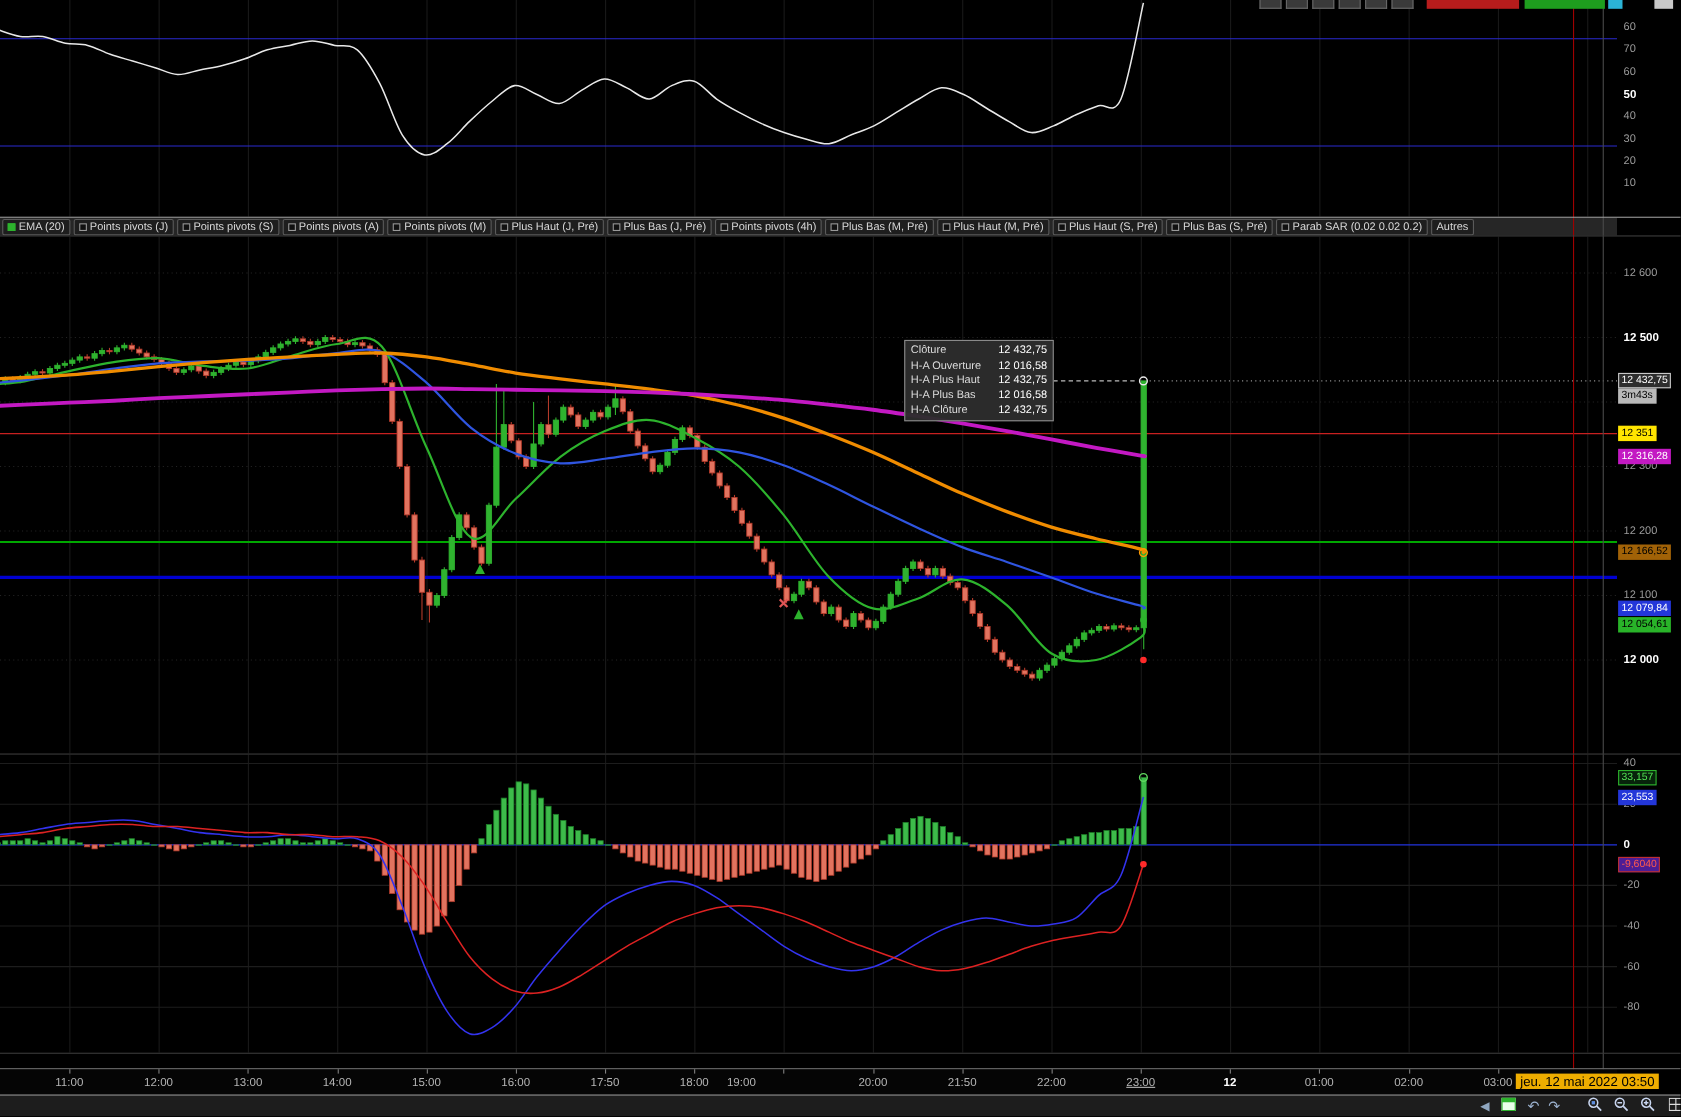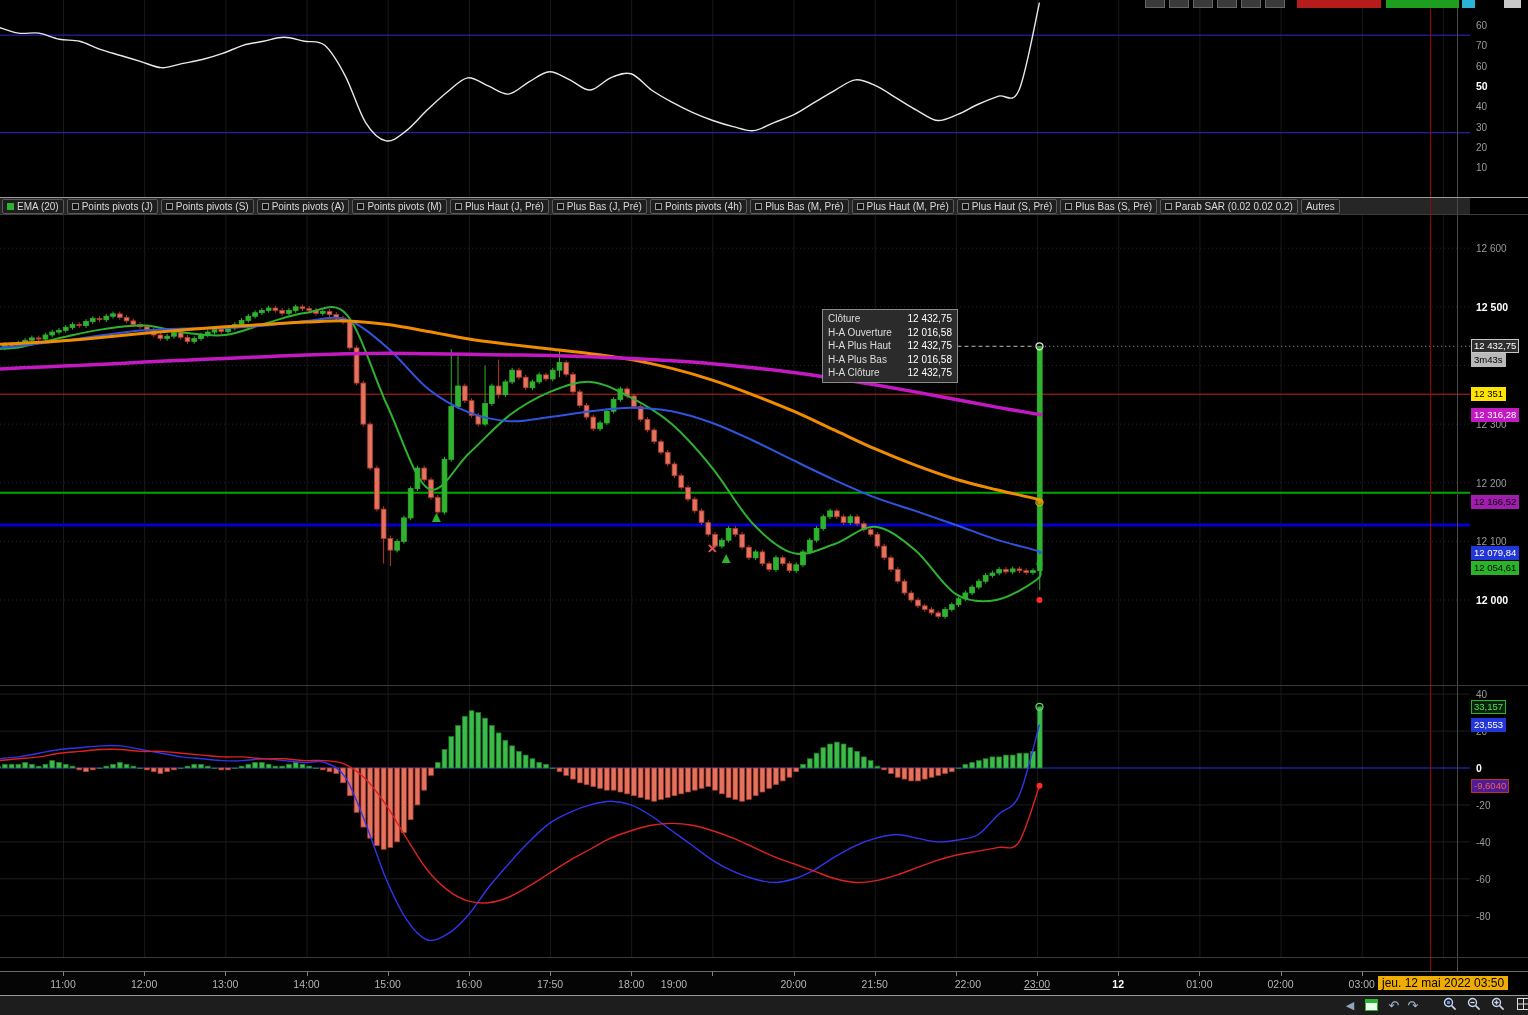--- a/index.html
+++ b/index.html
@@ -26,21 +26,21 @@
   .bb{position:absolute;top:1px;width:20px;height:17px;background:none;border:none;color:#9fb6d4;font-size:11px;padding:0;cursor:pointer;font-family:"Liberation Sans",sans-serif}
   .cal-i{display:inline-block;width:13px;height:12px;border:1px solid #2db32d;background:#eaffea;border-top:4px solid #2db32d}
   #axis-col{position:absolute;left:1470px;top:0;width:58px;height:972px;background:#000}
   .ax-tick{position:absolute;left:6px;font-size:10px;color:#9a9a9a;transform:translateY(-50%);white-space:nowrap}
   .ax-tick.bold{color:#fff;font-weight:bold;font-size:10.5px}
   .ax-tag{position:absolute;left:1px;font-size:9.5px;line-height:12px;padding:0 2px;transform:translateY(-50%);border:1px solid transparent;white-space:nowrap;z-index:2}
   .tag-last{background:#2e2e2e;border-color:#c8c8c8;color:#fff}
   .tag-countdown{background:#b9b9b9;color:#000}
   .tag-yellow{background:#ffe400;color:#000}
   .tag-magenta{background:#c319c3;color:#fff}
-  .tag-orange{background:#a21caf;color:#000}
+  .tag-orange{background:#a16207;color:#000}
   .tag-blue{background:#2336d9;color:#fff}
   .tag-green{background:#29b329;color:#000}
   .tag-green-dark{background:#07230b;border-color:#2db32d;color:#52e052}
   .tag-red{background:#4c1d95;border-color:#c03030;color:#ff5a4d}
   .vline{position:absolute;top:0;height:972px;width:1px}
   #cur-time{left:1430px;background:#a00000}
   #axis-border{left:1457px;background:#4a4a4a}
   .hsep{position:absolute;left:0;width:1528px;height:1px}
   .tooltip{position:absolute;left:822px;top:94px;width:136px;background:rgba(45,45,45,.96);border:1px solid #8a8a8a;font-size:10px;padding:2px 5px;z-index:5}
   .tt-row{display:flex;justify-content:space-between;line-height:13.5px;gap:8px}
@@ -740,21 +740,21 @@
       <span class="t-label" style="left: 550.02px;">17:50</span>
       <div class="t-tick" style="left: 631.19px;"></div>
       <span class="t-label" style="left: 631.19px;">18:00</span>
       <div class="t-tick" style="left: 712.36px;"></div>
       <span class="t-label" style="left: 674px;">19:00</span>
       <div class="t-tick" style="left: 793.53px;"></div>
       <span class="t-label" style="left: 793.53px;">20:00</span>
       <div class="t-tick" style="left: 874.7px;"></div>
       <span class="t-label" style="left: 874.7px;">21:50</span>
       <div class="t-tick" style="left: 955.87px;"></div>
-      <span class="t-label" style="left: 955.87px; margin-left: 12px;">22:00</span>
+      <span class="t-label" style="left: 955.87px;">22:00</span>
       <div class="t-tick" style="left: 1037.04px;"></div>
       <span class="t-label" style="left: 1037.04px; text-decoration: underline;">23:00</span>
       <div class="t-tick" style="left: 1118.21px;"></div>
       <span class="t-label bold" style="left: 1118.21px;">12</span>
       <div class="t-tick" style="left: 1199.38px;"></div>
       <span class="t-label" style="left: 1199.38px;">01:00</span>
       <div class="t-tick" style="left: 1280.55px;"></div>
       <span class="t-label" style="left: 1280.55px;">02:00</span>
       <div class="t-tick" style="left: 1361.72px;"></div>
       <span class="t-label" style="left: 1361.72px;">03:00</span>

